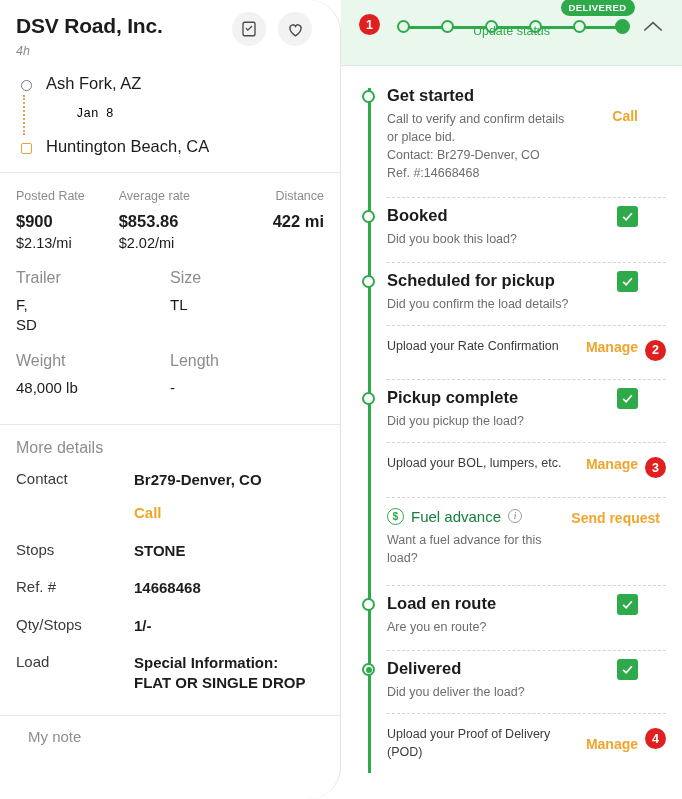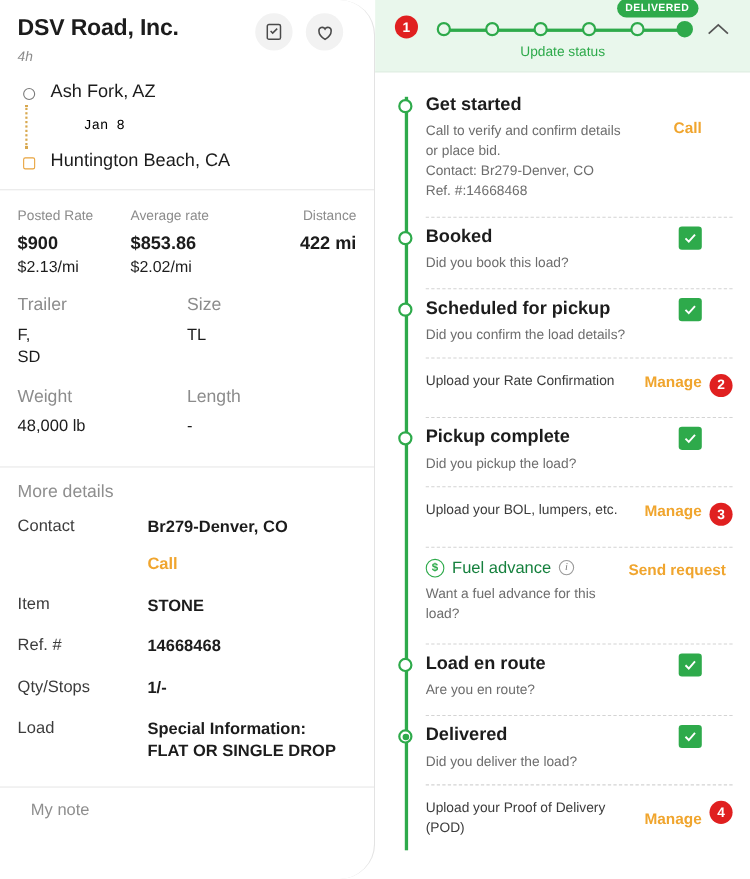--- a/index.html
+++ b/index.html
@@ -90,21 +90,21 @@
     position: absolute; top: 20px; width: 13px; height: 13px; border-radius: 50%;
     background: #e9f7ec; border: 2.5px solid #2eaa4b;
   }
   .stepdot.last { width: 15px; height: 15px; top: 19px; background: #2eaa4b; border-color: #2eaa4b; }
   .delivered-pill {
     position: absolute; top: -1px; right: -8px;
     background: #2eaa4b; color: #fff; font-size: 9.5px; font-weight: bold;
     padding: 3px 8px; border-radius: 9px; letter-spacing: 0.4px;
   }
   .update-status {
-    position: absolute; top: 40px; left: 0; right: 0; text-align: center;
+    position: absolute; top: 24px; left: 0; right: 0; text-align: center;
     font-size: 12.5px; color: #2eaa4b;
   }
   .chev {
     position: absolute; right: 18px; top: 20px; cursor: pointer;
   }
   .badge-num {
     position: absolute; width: 21px; height: 21px; border-radius: 50%;
     background: #e02020; color: #fff; font-size: 12.5px; font-weight: bold;
     display: flex; align-items: center; justify-content: center;
   }
@@ -249,21 +249,21 @@
     <div class="more-title">More details</div>
 
     <div class="kv">
       <div class="kv-k">Contact</div>
       <div class="kv-v">
         <span>Br279-Denver, CO</span>
         <div class="call-link" style="margin-top:14px">Call</div>
       </div>
     </div>
     <div class="kv">
-      <div class="kv-k">Item</div>
+      <div class="kv-k">Stops</div>
       <div class="kv-v">STONE</div>
     </div>
     <div class="kv">
       <div class="kv-k">Ref. #</div>
       <div class="kv-v">14668468</div>
     </div>
     <div class="kv">
       <div class="kv-k">Qty/Stops</div>
       <div class="kv-v">1/-</div>
     </div>

